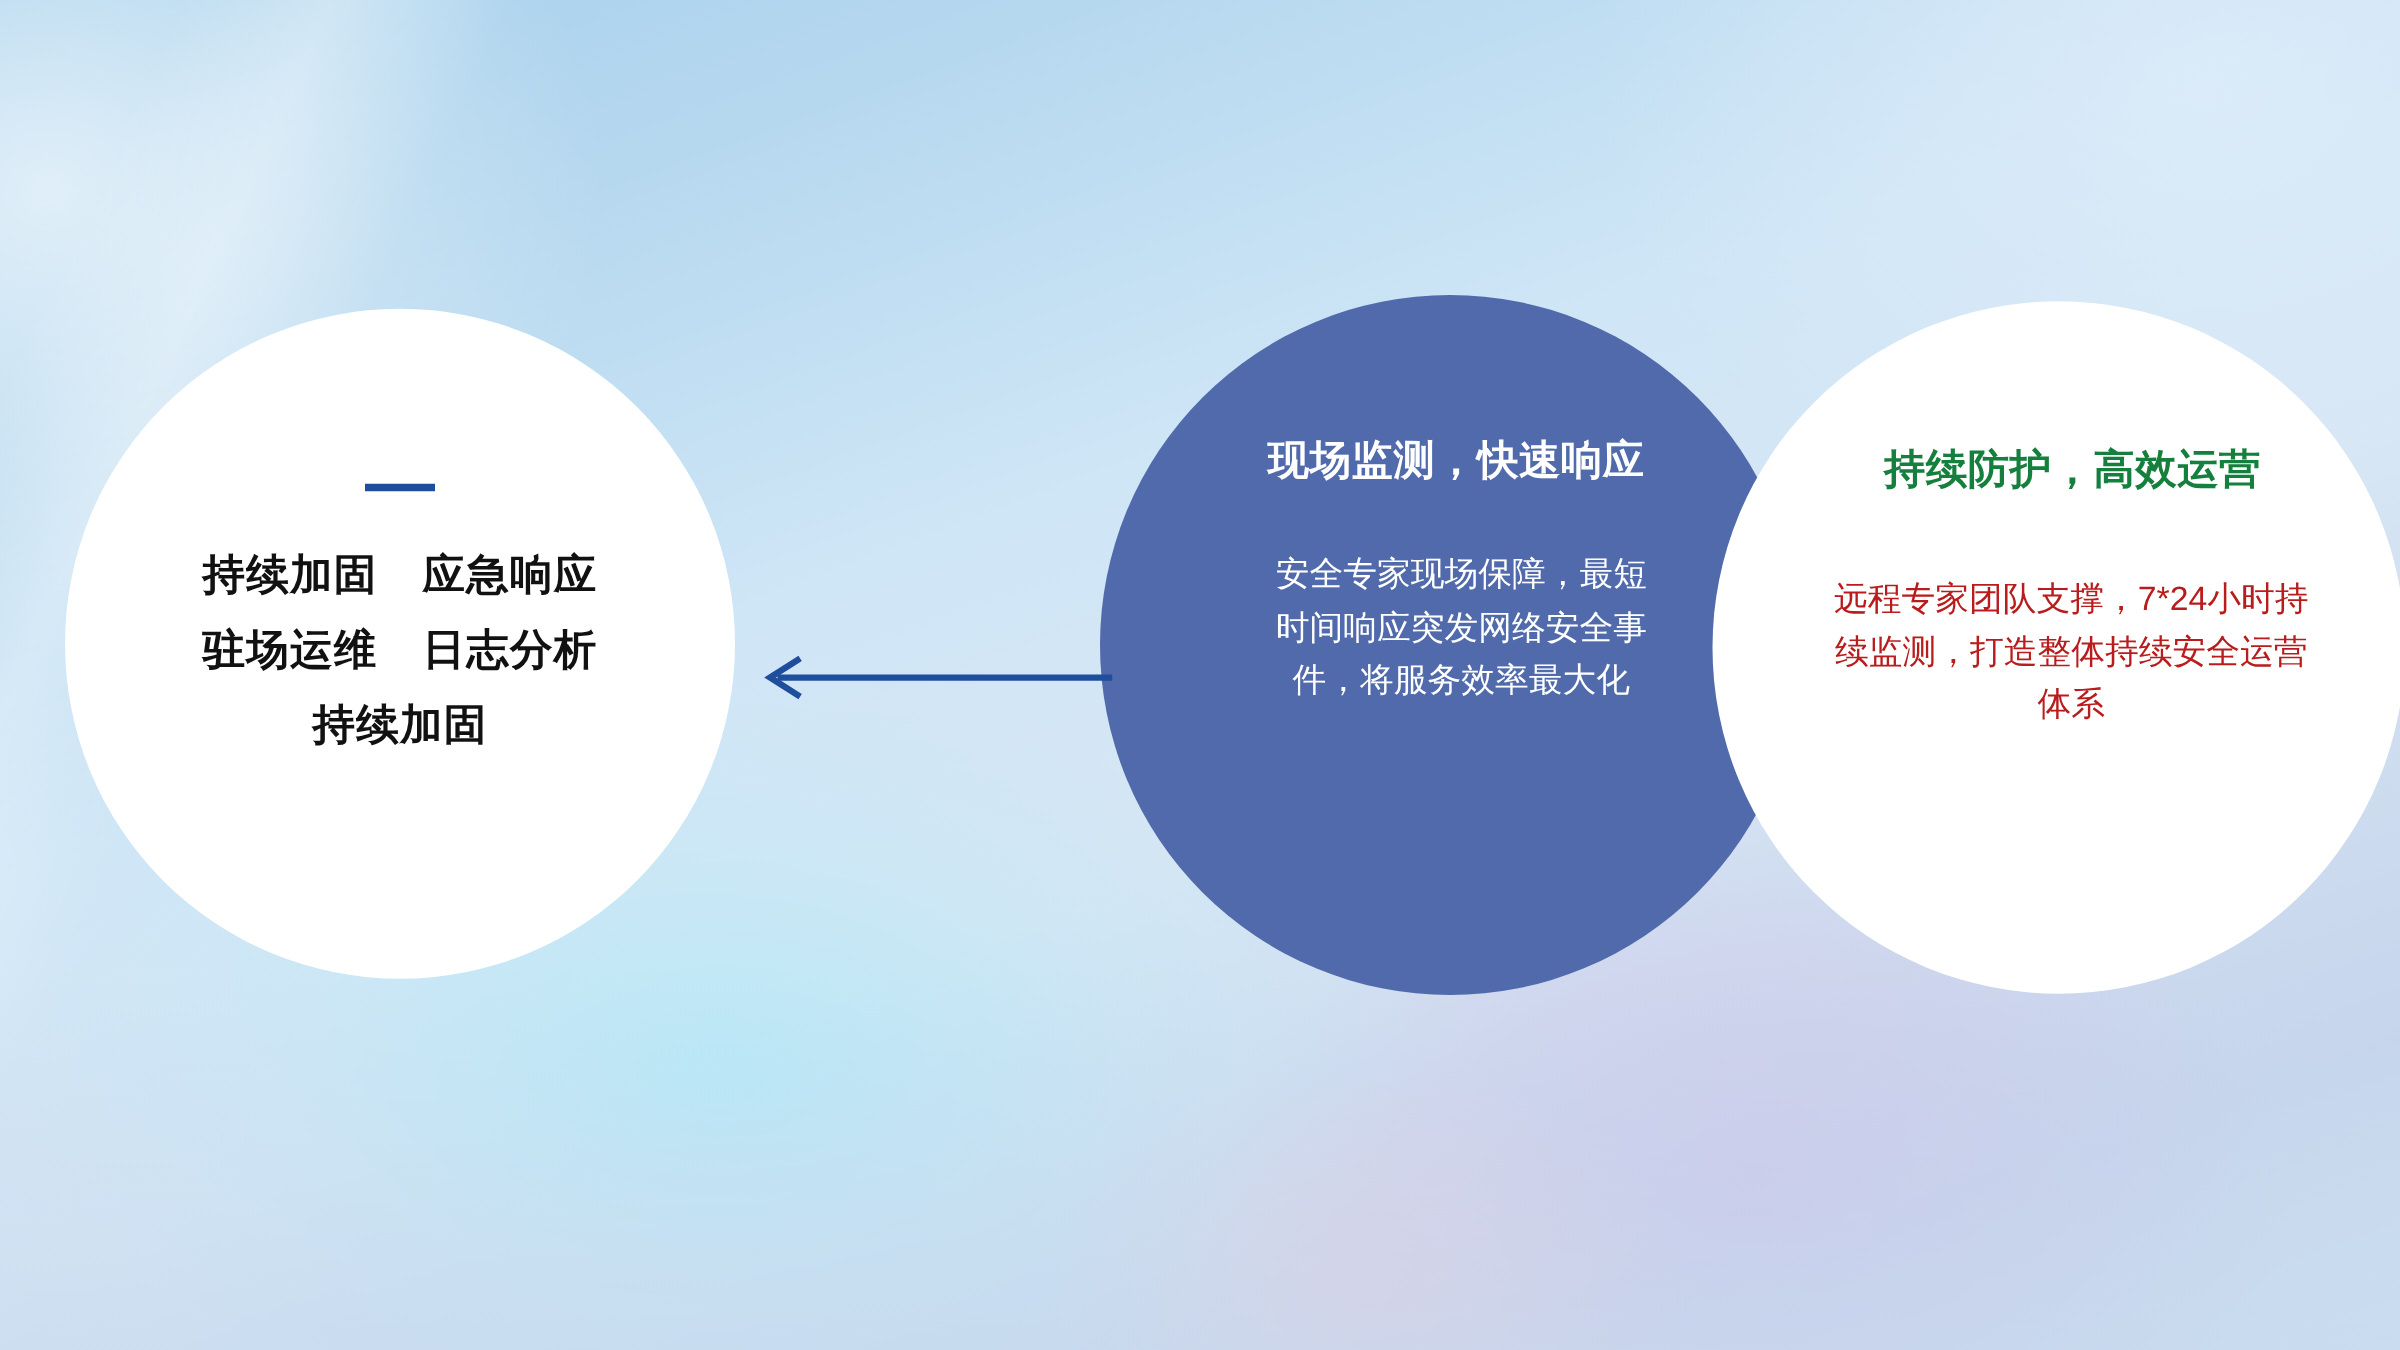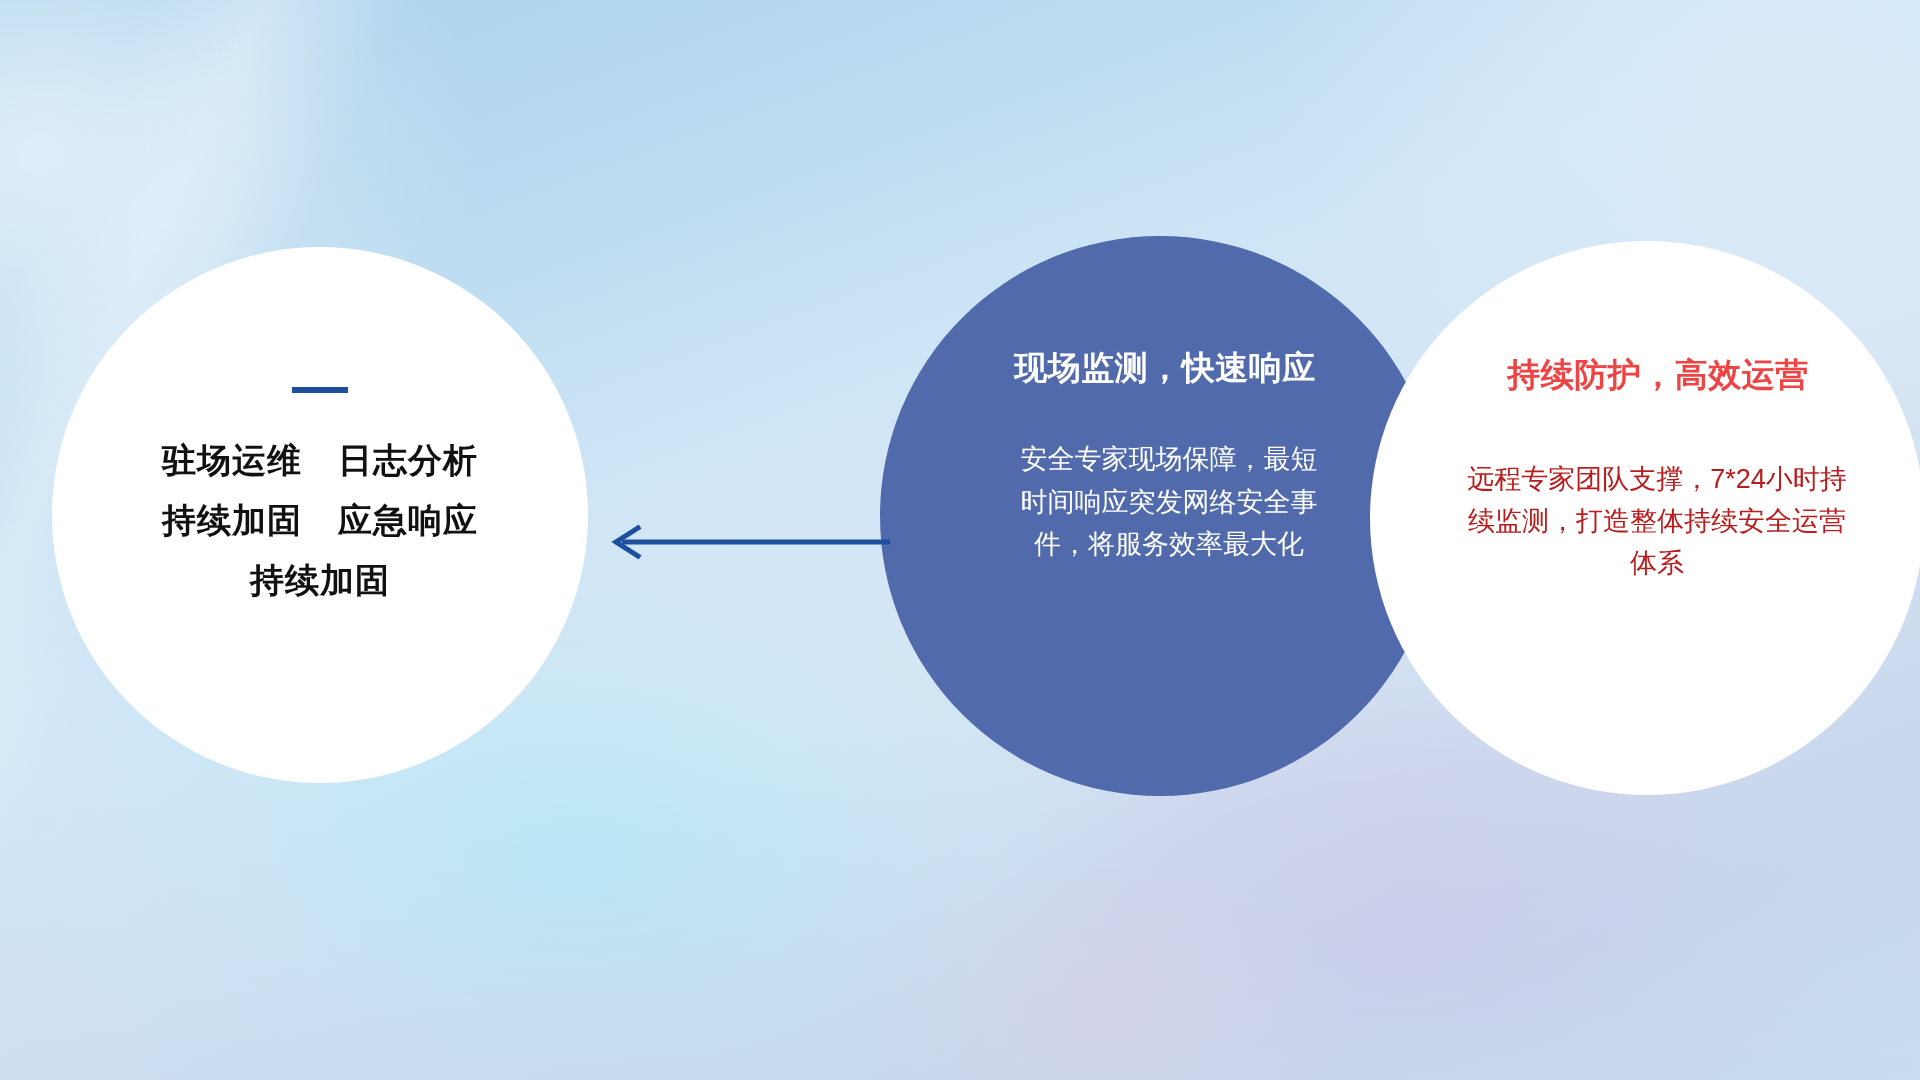--- a/index.html
+++ b/index.html
@@ -176,21 +176,21 @@
   #circle-right .right-inner {
     width: 100%;
     padding-top: 112px;
     display: flex;
     flex-direction: column;
     align-items: center;
   }
   .right-title {
     font-size: 33px;
     font-weight: bold;
-    color: #ef4444;
+    color: #15803d;
     letter-spacing: 0.5px;
     white-space: nowrap;
     margin-left: 22px;
   }
   .right-body {
     margin-top: 60px;
     width: 400px;
     font-size: 27px;
     line-height: 1.56;
     color: #b91c1c;
@@ -221,27 +221,27 @@
   <div class="bg-layer bg-glow-pink"></div>
   <div class="bg-layer bg-streak"></div>
   <div class="bg-layer bg-bottomfade"></div>
 
   <div class="circle" id="circle-left">
     <div class="left-inner">
       <div class="accent-dash"></div>
       <div class="tag-rows">
 
         <div class="tag-row">
+          <span class="tag">持续加固</span>
+          <span class="tag">应急响应</span>
+        </div>
+
+        <div class="tag-row">
           <span class="tag">驻场运维</span>
           <span class="tag">日志分析</span>
-        </div>
-
-        <div class="tag-row">
-          <span class="tag">持续加固</span>
-          <span class="tag">应急响应</span>
         </div>
 
         <div class="tag-row">
           <span class="tag">持续加固</span>
         </div>
 
       </div>
     </div>
   </div>
 

